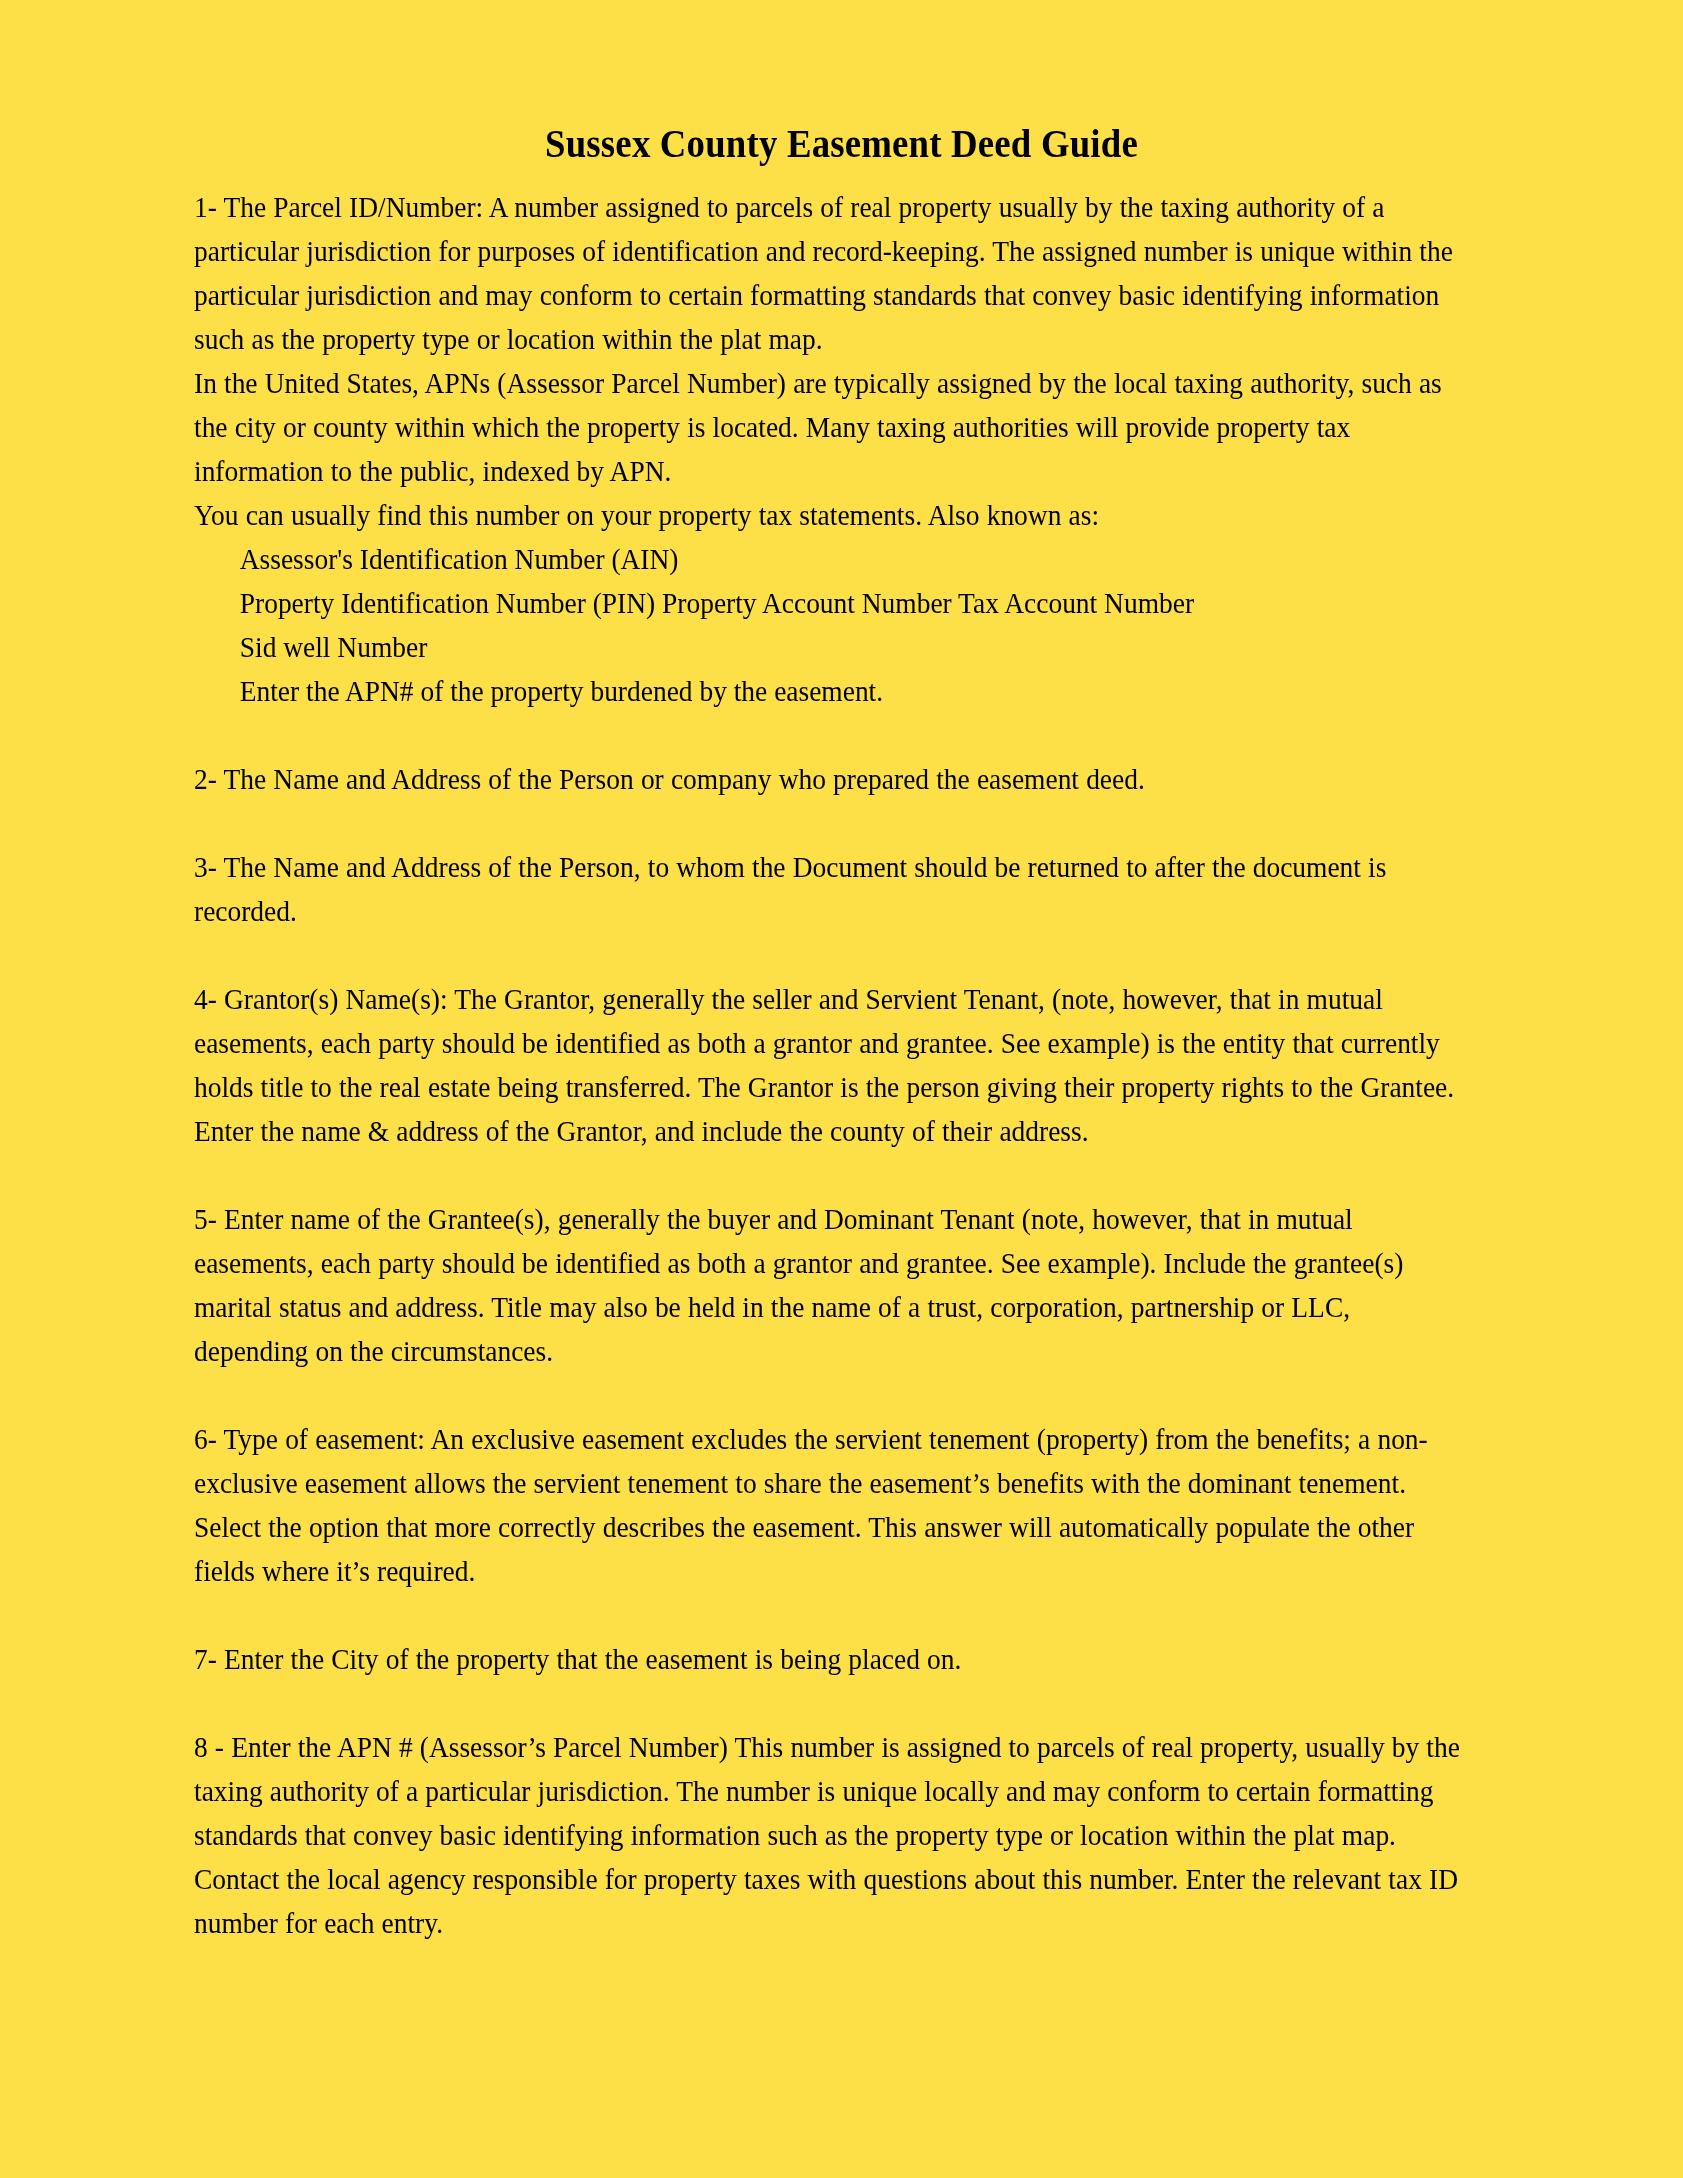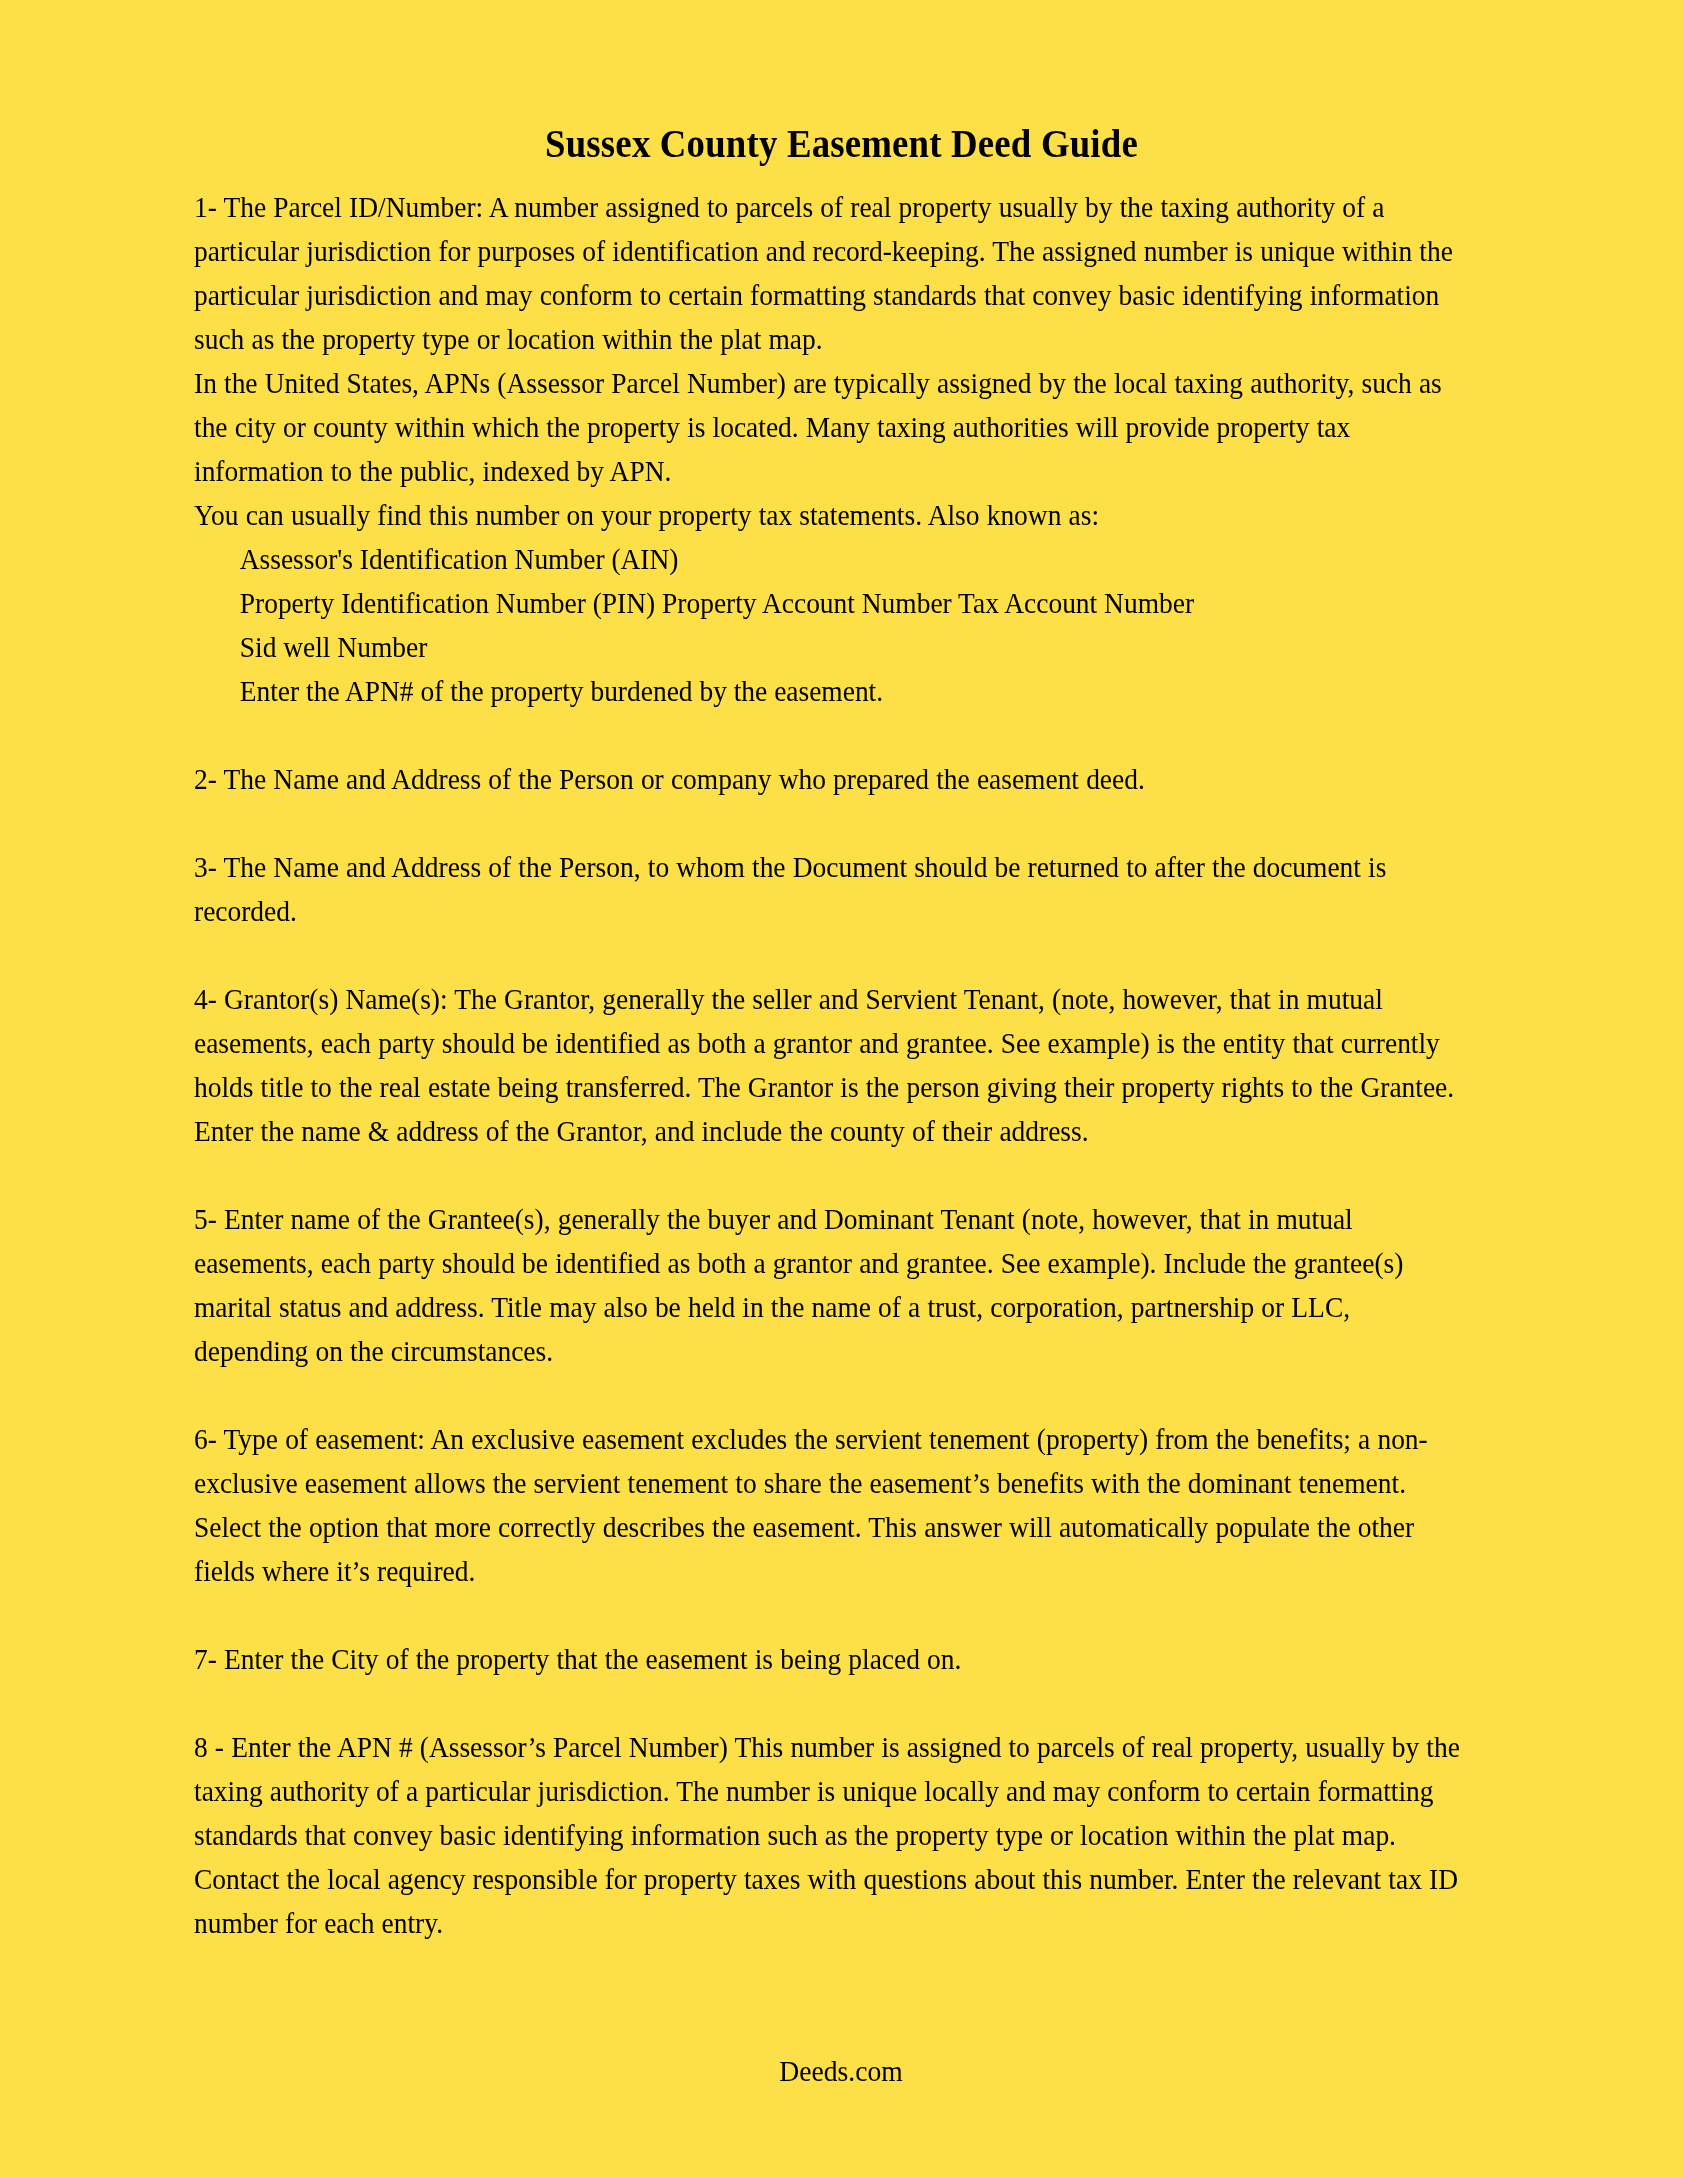--- a/index.html
+++ b/index.html
@@ -126,18 +126,15 @@
     <div class="gap-lg"></div>
 
     <p class="para">7- Enter the City of the property that the easement is being placed on.</p>
 
     <div class="gap-lg"></div>
 
     <p class="para">8 - Enter the APN # (Assessor’s Parcel Number) This number is assigned to parcels of real property, usually by the taxing authority of a particular jurisdiction. The number is unique locally and may conform to certain formatting standards that convey basic identifying information such as the property type or location within the plat map. Contact the local agency responsible for property taxes with questions about this number. Enter the relevant tax ID number for each entry.</p>
 
   </div>
 
-  <div class="footer">
-    <span>Deeds.com</span>
-  </div>
 
 </div>
 
 
 </body></html>

